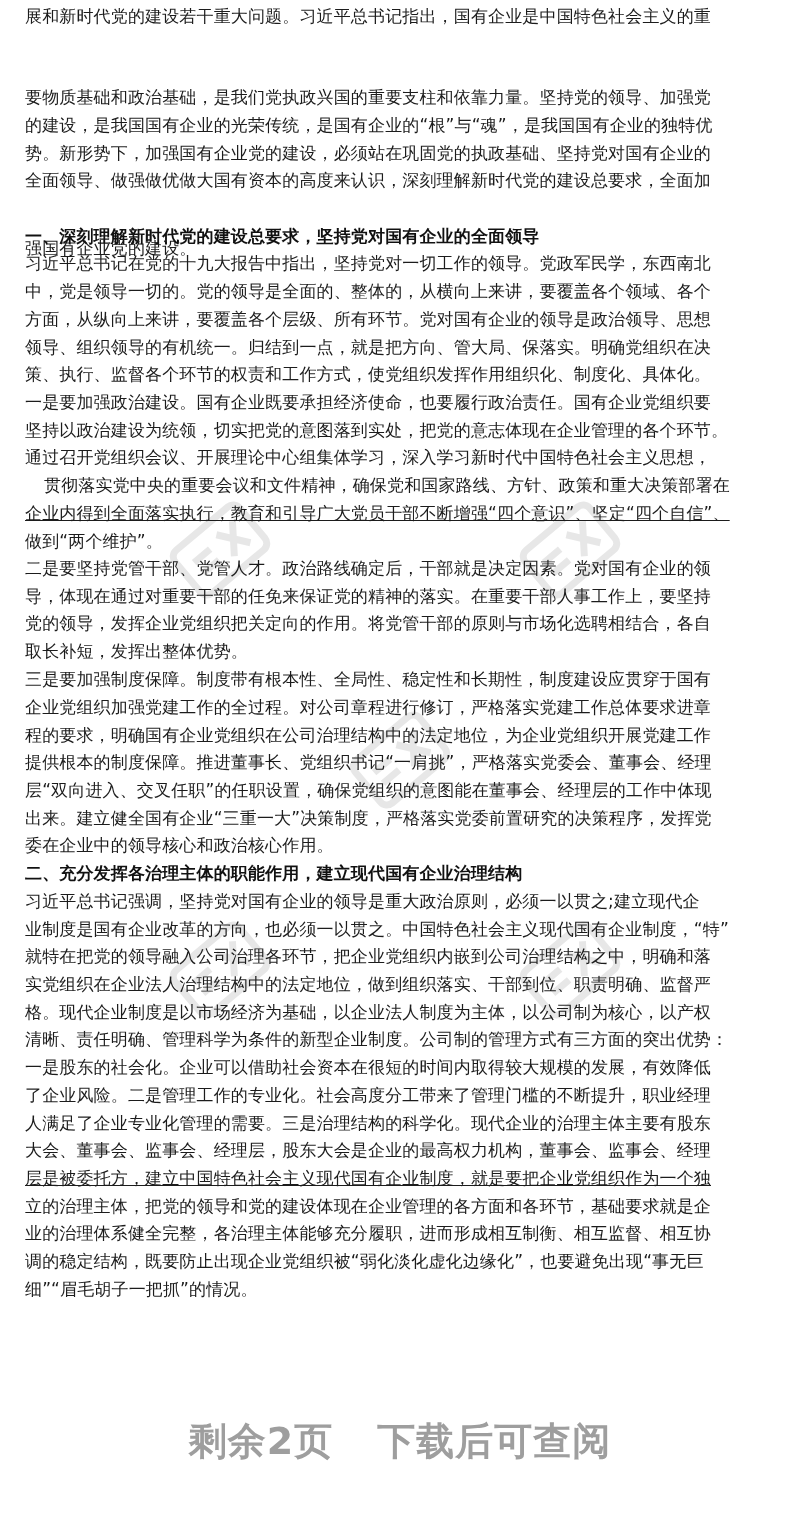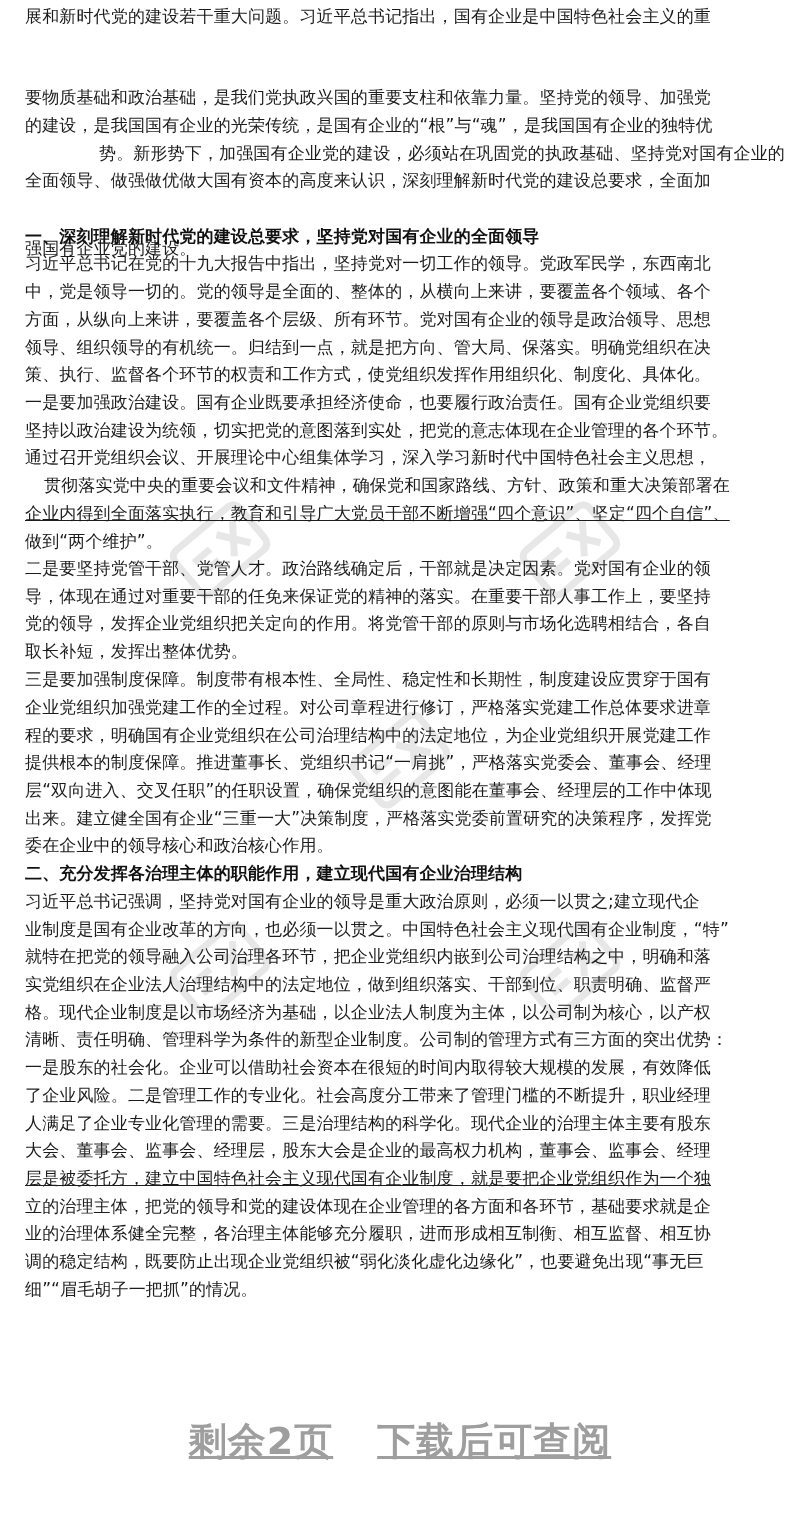--- a/index.html
+++ b/index.html
@@ -49,21 +49,20 @@
       left: 0;
       top: 1416px;
       width: 800px;
       text-align: center;
       font-family: "DejaVu Sans", "Liberation Sans", sans-serif;
       font-size: 38px;
       font-weight: bold;
       color: #9e9e9e;
       letter-spacing: 1px;
       cursor: pointer;
-      text-decoration: underline;
     }
     .footer-notice .gap { display: inline-block; width: 44px; }
   </style>
 </head>
 <body>
 
 <div class="page">
   <div id="watermark-layer">
       <div class="watermark" style="left: 150px; top: 480px;"><svg viewBox="0 0 100 100">
           <g transform="rotate(-40 50 50)" fill="none" stroke="#000" stroke-width="5">
@@ -93,21 +92,21 @@
           <g transform="rotate(-40 50 50)" fill="none" stroke="#000" stroke-width="5">
             <rect x="20" y="30" width="60" height="40" rx="6"></rect>
             <path d="M30 45 L45 45 M30 55 L45 55 M55 40 L70 60 M70 40 L55 60"></path>
           </g>
         </svg></div>
     </div>
   <div id="text-layer">
       <div class="line" style="top: 5px;">展和新时代党的建设若干重大问题。习近平总书记指出，国有企业是中国特色社会主义的重</div>
       <div class="line" style="top: 86px;">要物质基础和政治基础，是我们党执政兴国的重要支柱和依靠力量。坚持党的领导、加强党</div>
       <div class="line" style="top: 114px;">的建设，是我国国有企业的光荣传统，是国有企业的“根”与“魂”，是我国国有企业的独特优</div>
-      <div class="line" style="top: 142px; text-align: right;">势。新形势下，加强国有企业党的建设，必须站在巩固党的执政基础、坚持党对国有企业的</div>
+      <div class="line" style="top: 142px;">势。新形势下，加强国有企业党的建设，必须站在巩固党的执政基础、坚持党对国有企业的</div>
       <div class="line" style="top: 169px;">全面领导、做强做优做大国有资本的高度来认识，深刻理解新时代党的建设总要求，全面加</div>
       <div class="line" style="top: 197px; margin-top: 40px;">强国有企业党的建设。</div>
       <div class="line heading" style="top: 225px;">一、深刻理解新时代党的建设总要求，坚持党对国有企业的全面领导</div>
       <div class="line" style="top: 252px;">习近平总书记在党的十九大报告中指出，坚持党对一切工作的领导。党政军民学，东西南北</div>
       <div class="line" style="top: 280px;">中，党是领导一切的。党的领导是全面的、整体的，从横向上来讲，要覆盖各个领域、各个</div>
       <div class="line" style="top: 308px;">方面，从纵向上来讲，要覆盖各个层级、所有环节。党对国有企业的领导是政治领导、思想</div>
       <div class="line" style="top: 336px;">领导、组织领导的有机统一。归结到一点，就是把方向、管大局、保落实。明确党组织在决</div>
       <div class="line" style="top: 363px;">策、执行、监督各个环节的权责和工作方式，使党组织发挥作用组织化、制度化、具体化。</div>
       <div class="line" style="top: 391px;">一是要加强政治建设。国有企业既要承担经济使命，也要履行政治责任。国有企业党组织要</div>
       <div class="line" style="top: 419px;">坚持以政治建设为统领，切实把党的意图落到实处，把党的意志体现在企业管理的各个环节。</div>

